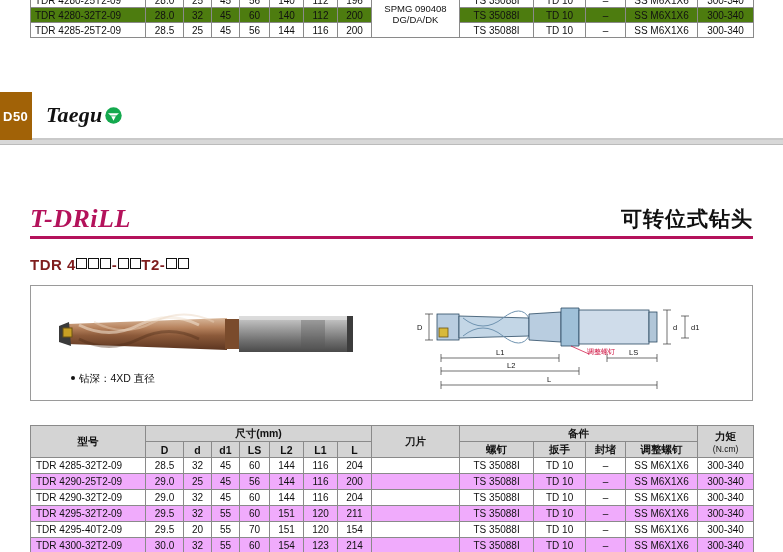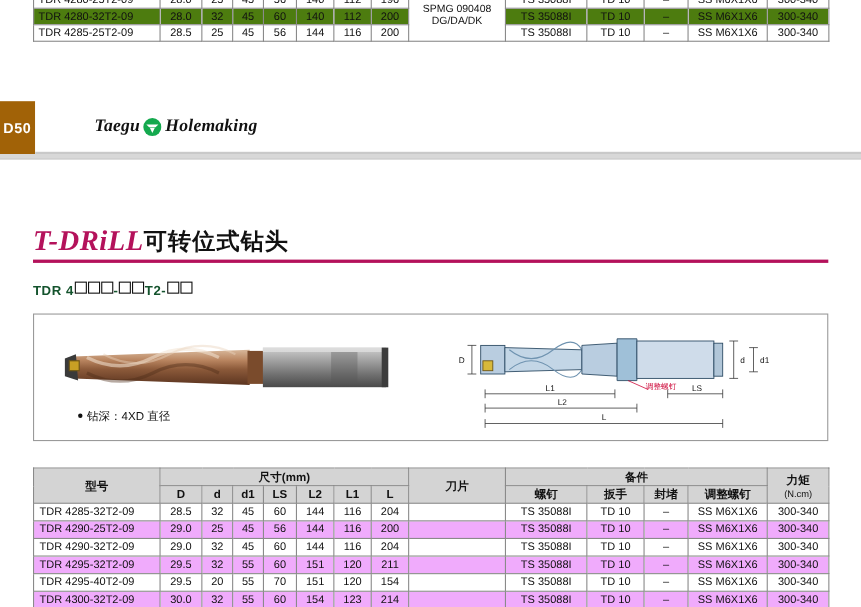--- a/index.html
+++ b/index.html
@@ -71,27 +71,26 @@
     background: #ffffff;
     border-bottom: 2px solid #c9c9c9;
     display: flex;
     align-items: center;
     padding-left: 14px;
   }
   .brand-text {
     font-family: "Liberation Serif", serif;
     font-style: italic;
     font-weight: bold;
-    font-size: 16px;
+    font-size: 22px;
     color: #111;
     letter-spacing: .2px;
     display: flex;
     align-items: center;
     gap: 2px;
-    margin-left: 40px;
   }
   .brand-mark {
     display: inline-block;
     width: 17px; height: 17px;
     position: relative;
     margin: 0 1px;
   }
   .brand-mark svg { display:block; }
 
   .header-rule {
@@ -108,21 +107,21 @@
   }
 
   
   .title-row {
     position: absolute;
     left: 30px; top: 205px;
     width: 723px; height: 34px;
     border-bottom: 3px solid #b4125b;
     display: flex;
     align-items: flex-end;
-    justify-content: flex-start;
+    justify-content: space-between;
   }
   .tdrill-logo {
     font-family: "Liberation Serif", serif;
     font-weight: bold;
     font-style: italic;
     font-size: 26px;
     color: #b4125b;
     letter-spacing: .5px;
     padding-bottom: 2px;
   }
@@ -130,23 +129,23 @@
     font-size: 21px;
     font-weight: bold;
     color: #111;
     padding-bottom: 3px;
     letter-spacing: 1px;
   }
 
   .model-code {
     position: absolute;
     left: 30px; top: 256px;
-    font-size: 12px;
+    font-size: 15px;
     font-weight: bold;
-    color: #14532d;
+    color: #7f1d1d;
     letter-spacing: .5px;
   }
   .model-code .sq {
     display: inline-block;
     width: 11px; height: 11px;
     border: 1.6px solid #111;
     margin: 0 .5px;
     vertical-align: 1px;
   }
 
@@ -295,21 +294,20 @@
 <div class="brand-band">
   <div class="brand-text">
     <span>Taegu</span>
     <span class="brand-mark">
       <svg width="17" height="17" viewBox="0 0 17 17">
         <circle cx="8.5" cy="8.5" r="8.2" fill="#14a94e"></circle>
         <path d="M3 6.2 h11 l-2.6 2.4 h-5.8 z" fill="#ffffff"></path>
         <path d="M6.2 9.2 h4.6 l-2.3 4.6 z" fill="#ffffff"></path>
       </svg>
     </span>
-    <span>Holemaking</span>
   </div>
 </div>
 <div class="header-rule"></div>
 <div class="header-rule2"></div>
 
 <div class="title-row">
   <div class="tdrill-logo">T-DRiLL</div>
   <div class="title-cn">可转位式钻头</div>
 </div>
 

